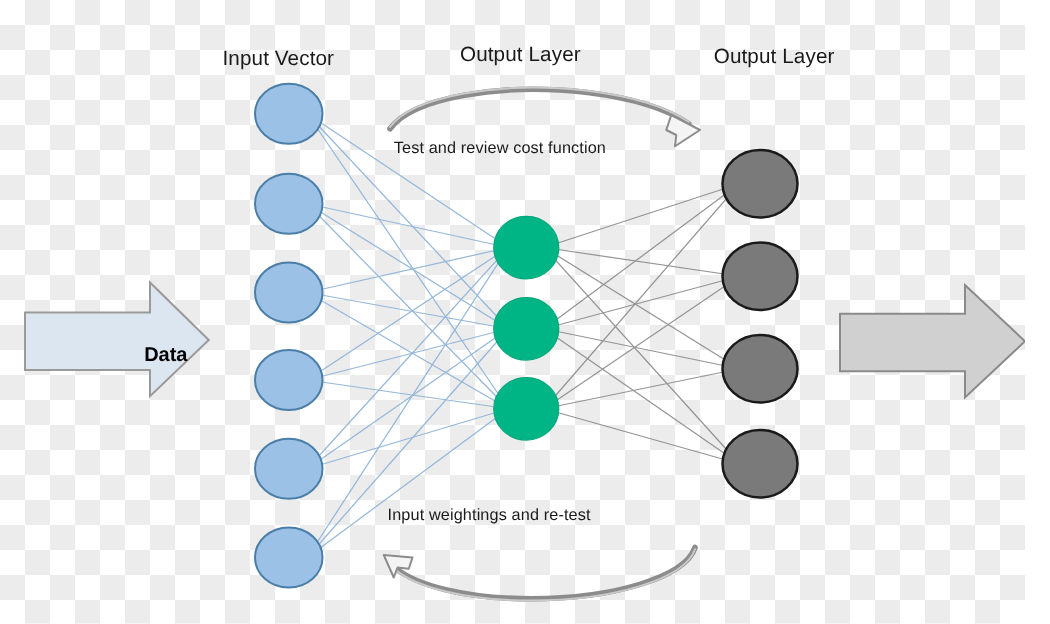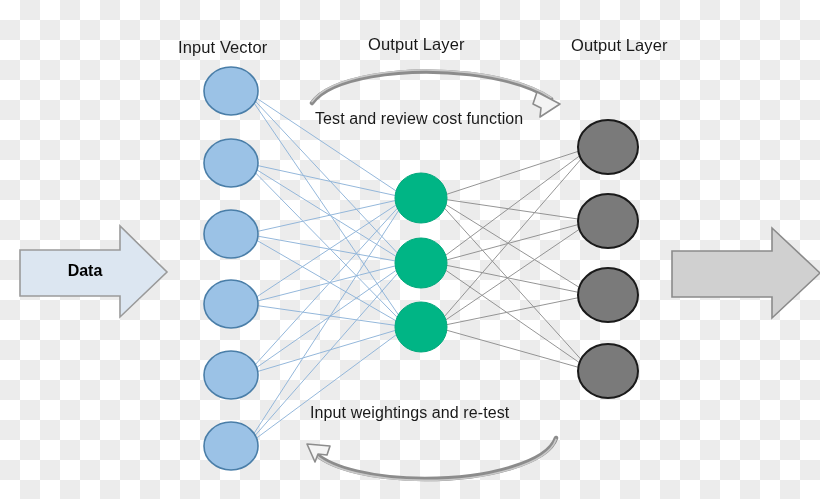--- a/index.html
+++ b/index.html
@@ -33,33 +33,34 @@
     position: absolute;
     font-family: "Liberation Sans", sans-serif;
     font-size: 16.5px;
     color: #1a1a1a;
     white-space: nowrap;
     letter-spacing: 0.1px;
   }
   .loop-label {
     position: absolute;
     font-family: "Liberation Sans", sans-serif;
-    font-size: 16px;
+    font-size: 13px;
     color: #1a1a1a;
     white-space: nowrap;
     letter-spacing: 0.1px;
   }
   .block-arrow-label {
     position: absolute;
     font-family: "Liberation Sans", sans-serif;
     font-size: 16px;
     font-weight: bold;
     color: #000000;
     white-space: nowrap;
-    text-align: center;
+    text-align: right;
+    margin-top: 14px;
   }
   #label-input-vector  { left: 178px; top: 38px; }
   #label-hidden-layer  { left: 368px; top: 35px; }
   #label-output-layer  { left: 560px; top: 36px; padding-left: 11px; }
   #label-test-review   { left: 315px; top: 110px; }
   #label-update-weight { left: 310px; top: 404px; }
   #label-data          { left: 20px;  top: 262px; width: 130px; }
   #label-prediction    { left: 678px; top: 263px; width: 126px; }
 </style>
 </head>

